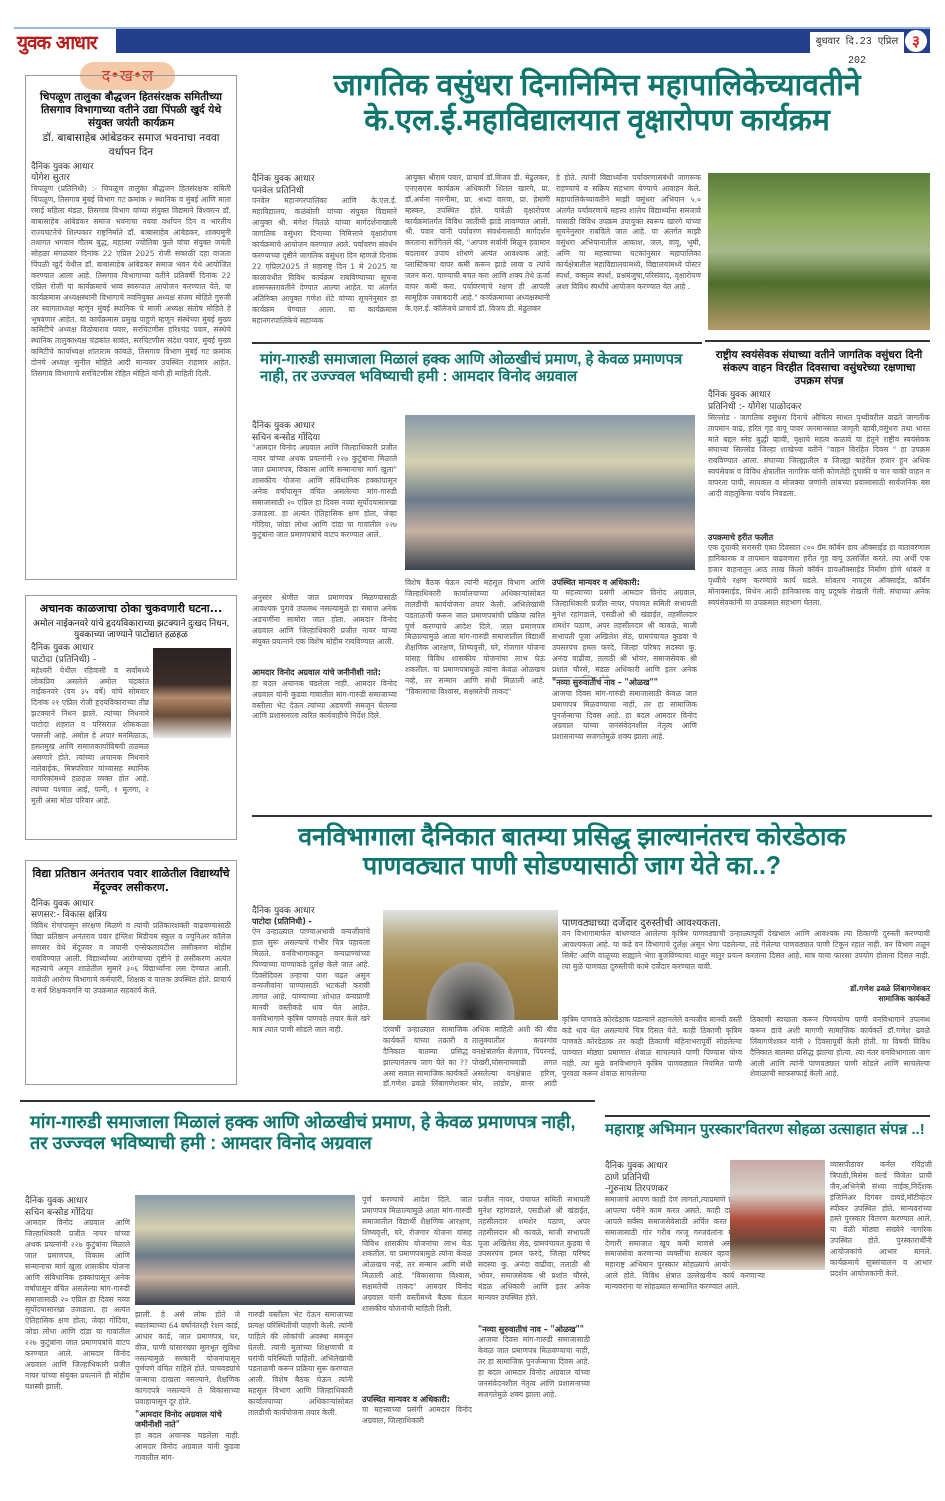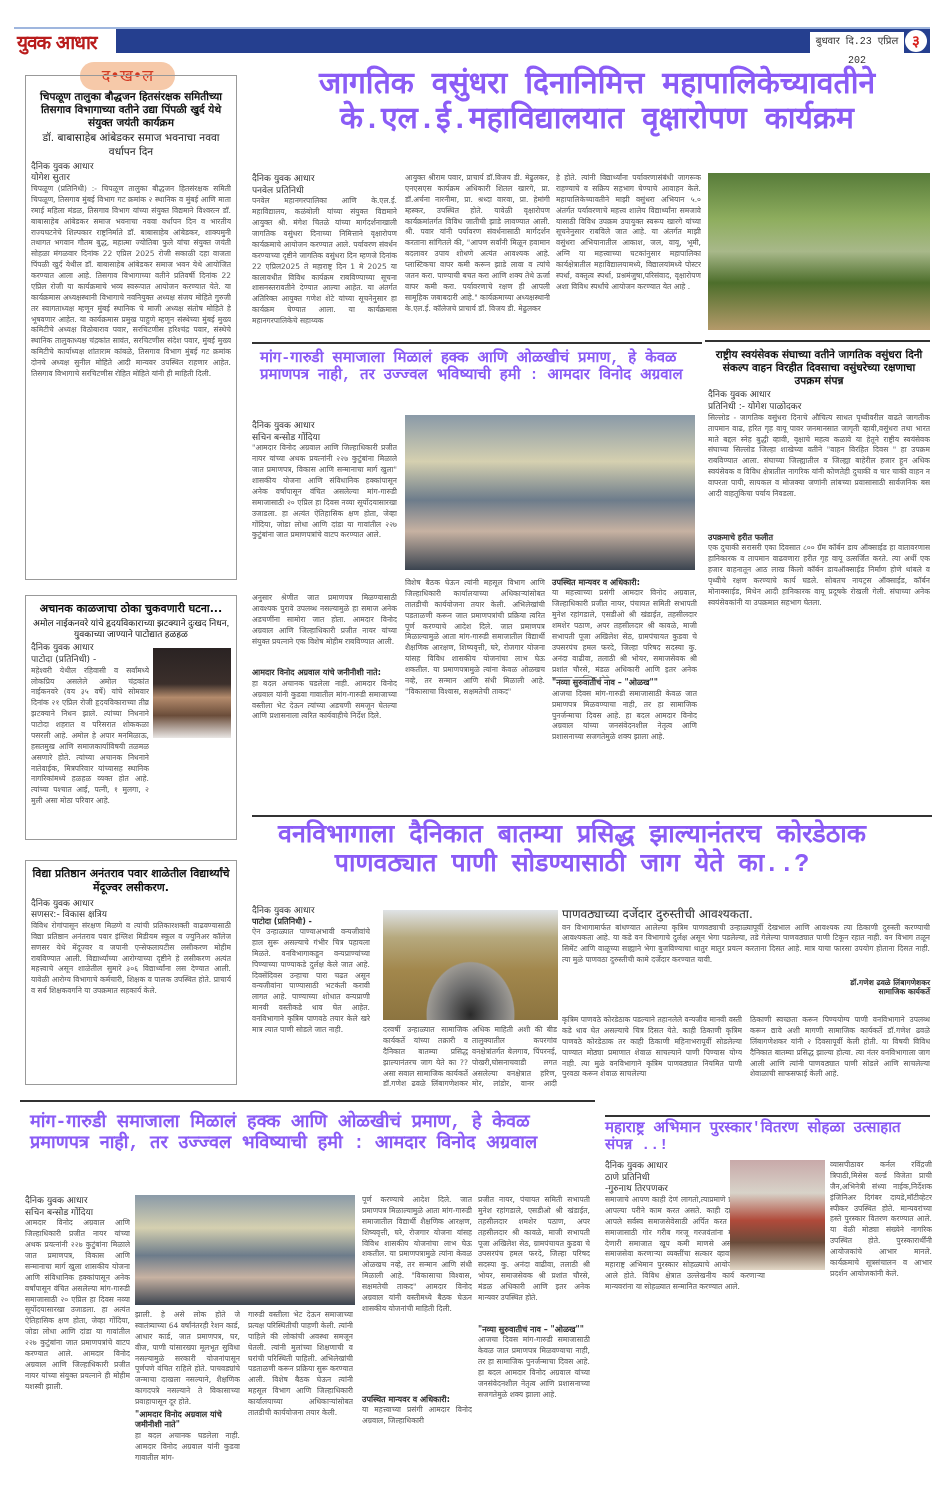--- a/index.html
+++ b/index.html
@@ -7,21 +7,21 @@
   .abs { position: absolute; }
   .masthead { left: 14px; top: 27px; width: 916px; height: 26px; background: #253f8f; border-top: 2px solid #9fb6de; }
   .logo { left: 0; top: 0; width: 102px; height: 26px; background: #fff; color: #b91c1c; font-weight: bold; font-size: 19px; line-height: 26px; padding-left: 3px; font-family: "DejaVu Sans", sans-serif; letter-spacing: -1px; }
   .datebox { right: 26px; top: 3px; width: 94px; height: 35px; background: #fff; font-size: 10px; line-height: 19px; text-align: center; color: #333; font-family: Liberation Mono, monospace; }
   .pagenum { right: 3px; top: 1px; width: 22px; height: 22px; border-radius: 50%; background: #fff; color: #d8231f; font-weight: bold; font-size: 15px; line-height: 22px; text-align: center; }
   .dakhal { left: 80px; top: 62px; width: 95px; height: 28px; background: #f6c9a9; border-radius: 14px; color: #d23a23; font-size: 16px; line-height: 28px; text-align: center; }
   .boxed { border: 1.5px solid #999; }
   .head-l { font-weight: bold; text-align: center; color: #111; line-height: 1.25; }
   .byline { font-size: 9px; color: #333; line-height: 1.3; }
   .body { font-size: 7.5px; color: #555; line-height: 1.45; text-align: justify; overflow: hidden; }
-  .bighead { font-weight: bold; color: #8b5cf6; text-align: center; font-family: Liberation Mono, monospace; line-height: 1.15; }
+  .bighead { font-weight: bold; color: #0f766e; text-align: center; font-family: Liberation Sans, sans-serif; line-height: 1.15; }
   .photo { overflow: hidden; }
   .hr { height: 2px; background: #333; }
   .col { position: absolute; }
 </style>
 </head>
 <body>
 
 <div class="abs masthead">
   <div class="abs logo">युवक आधार</div>
   <div class="abs datebox">बुधवार दि.23 एप्रिल 202</div>
@@ -104,21 +104,21 @@
 <div class="abs bighead" style="left:262px;top:822px;width:620px;font-size:25px;">वनविभागाला दैनिकात बातम्या प्रसिद्ध झाल्यानंतरच कोरडेठाक पाणवठ्यात पाणी सोडण्यासाठी जाग येते का..?</div>
 <div class="col" style="left:252px;top:905px;width:118px;">
   <div class="byline">दैनिक युवक आधार</div>
   <div class="byline" style="font-weight:bold;font-size:8px;">पाटोदा (प्रतिनिधी) -</div>
   <div class="body" style="height:200px;">ऐन उन्हाळ्यात पाण्याअभावी वन्यजीवांचे हाल सुरू असल्याचे गंभीर चित्र पहायला मिळते. वनविभागाकडून वन्यप्राण्यांच्या पिण्याच्या पाण्याकडे दुर्लक्ष केले जात आहे. दिवसेंदिवस उन्हाचा पारा चढत असून वन्यजीवांना पाण्यासाठी भटकंती करावी लागत आहे. पाण्याच्या शोधात वन्यप्राणी मानवी वस्तीकडे धाव घेत आहेत. वनविभागाने कृत्रिम पाणवठे तयार केले खरे मात्र त्यात पाणी सोडले जात नाही.</div>
 </div>
 <div class="abs photo" style="left:383px;top:910px;width:175px;height:110px;background:radial-gradient(ellipse at 50% 95%, #2b2b2b 0%, #6e6e6e 20%, #9d9a94 35%, transparent 36%), linear-gradient(180deg,#dfe3e6 0%,#b6a97e 25%,#a2874c 55%,#8c7440 100%);"></div>
 <div class="col body" style="left:383px;top:1025px;width:85px;height:65px;">दरवर्षी उन्हाळ्यात सामाजिक कार्यकर्ते यांच्या तक्रारी व दैनिकात बातम्या प्रसिद्ध झाल्यानंतरच जाग येते का ?? असा सवाल सामाजिक कार्यकर्ते डॉ.गणेश ढवळे लिंबागणेशकर यांनी केला आहे. या विषयी</div>
 <div class="col body" style="left:472px;top:1025px;width:85px;height:65px;">अधिक माहिती अशी की बीड तालुक्यातील कपरगांव वनक्षेत्रांतर्गत बेलगाव, पिंपरनई, पोखरी,घोसनाचवाडी लगत असलेल्या वनक्षेत्रात हरिण, मोर, लांडोर, वानर आदी वन्यजीव वास्तव्य करतात. वनक्षेत्रातील</div>
 <div class="col" style="left:562px;top:907px;width:368px;">
-  <div class="byline" style="font-size:12px;">पाणवठ्याच्या दर्जेदार दुरुस्तीची आवश्यकता.</div>
+  <div class="byline" style="font-size:10px;margin-top:9px;">पाणवठ्याच्या दर्जेदार दुरुस्तीची आवश्यकता.</div>
   <div class="body" style="height:55px;">वन विभागामार्फत बांधण्यात आलेल्या कृत्रिम पाणवठ्याची उन्हाळ्यापूर्वी देखभाल आणि आवश्यक त्या ठिकाणी दुरुस्ती करण्याची आवश्यकता आहे. या कडे वन विभागाचे दुर्लक्ष असून भेगा पडलेल्या, तडे गेलेल्या पाणवठ्यात पाणी टिकून रहात नाही. वन विभाग तळून सिमेंट आणि वाळूच्या साह्याने भेगा बुजविण्याचा थातुर मातुर प्रयत्न करताना दिसत आहे. मात्र याचा फारसा उपयोग होताना दिसत नाही. त्या मुळे पाणवठा दुरुस्तीची कामे दर्जेदार करण्यात यावी.</div>
   <div class="byline" style="text-align:right;font-size:7.5px;font-weight:bold;">डॉ.गणेश ढवळे लिंबागणेशकर</div>
   <div class="byline" style="text-align:right;font-size:7.5px;font-weight:bold;">सामाजिक कार्यकर्ते</div>
 </div>
 <div class="col body" style="left:562px;top:1015px;width:180px;height:75px;">कृत्रिम पाणवठे कोरडेठाक पडल्याने तहानलेले वन्यजीव मानवी वस्ती कडे धाव घेत असल्याचे चित्र दिसत येते. काही ठिकाणी कृत्रिम पाणवठे कोरडेठाक तर काही ठिकाणी महिनाभरापूर्वी सोडलेल्या पाण्यात मोठ्या प्रमाणात शेवाळ साचल्याने पाणी पिण्यास योग्य नाही. त्या मुळे वनविभागाने कृत्रिम पाणवठ्यात नियमित पाणी पुरवठा करून शेवाळ साचलेल्या</div>
 <div class="col body" style="left:750px;top:1015px;width:180px;height:75px;">ठिकाणी स्वच्छता करून पिण्ययोग्य पाणी वनविभागाने उपलब्ध करून द्यावे अशी मागणी सामाजिक कार्यकर्ते डॉ.गणेश ढवळे लिंबागणेशकर यांनी २ दिवसापूर्वी केली होती. या विषयी विविध दैनिकात बातम्या प्रसिद्ध झाल्या होत्या. त्या नंतर वनविभागाला जाग आली आणि त्यांनी पाणवठ्यात पाणी सोडले आणि साचलेल्या शेवाळाची साफसफाई केली आहे.</div>
 
 <div class="abs hr" style="left:20px;top:1100px;width:575px;"></div>
 <div class="abs hr" style="left:605px;top:1115px;width:325px;"></div>
 

